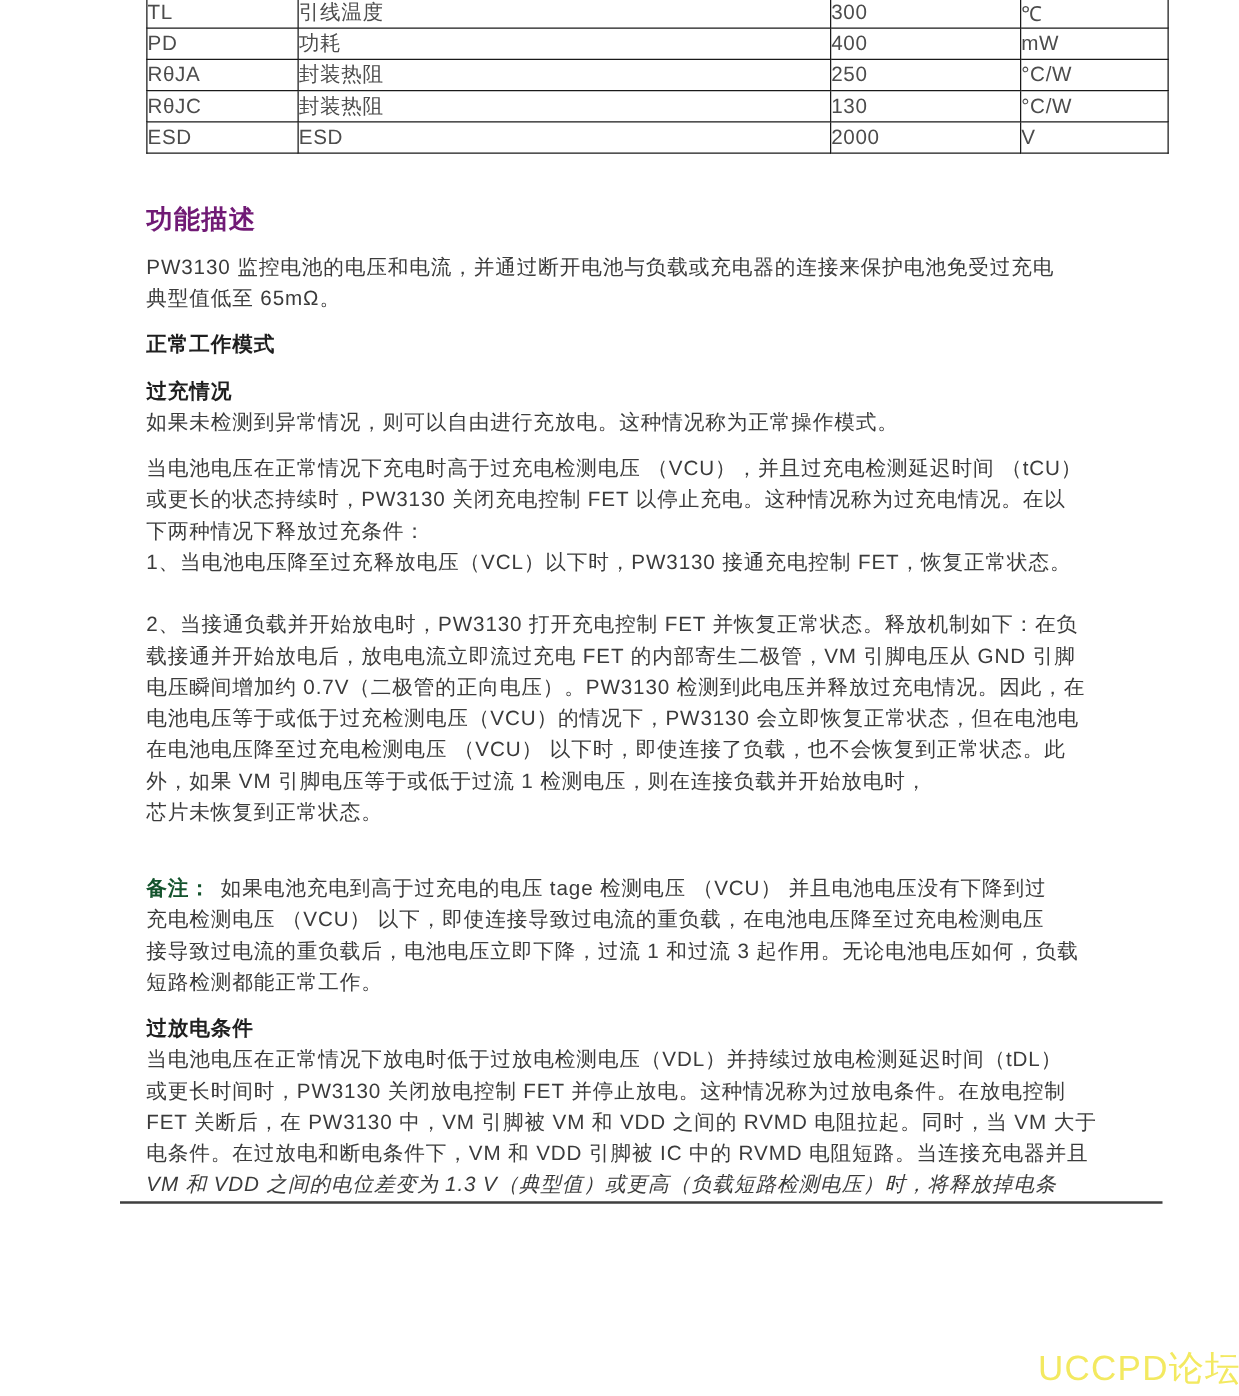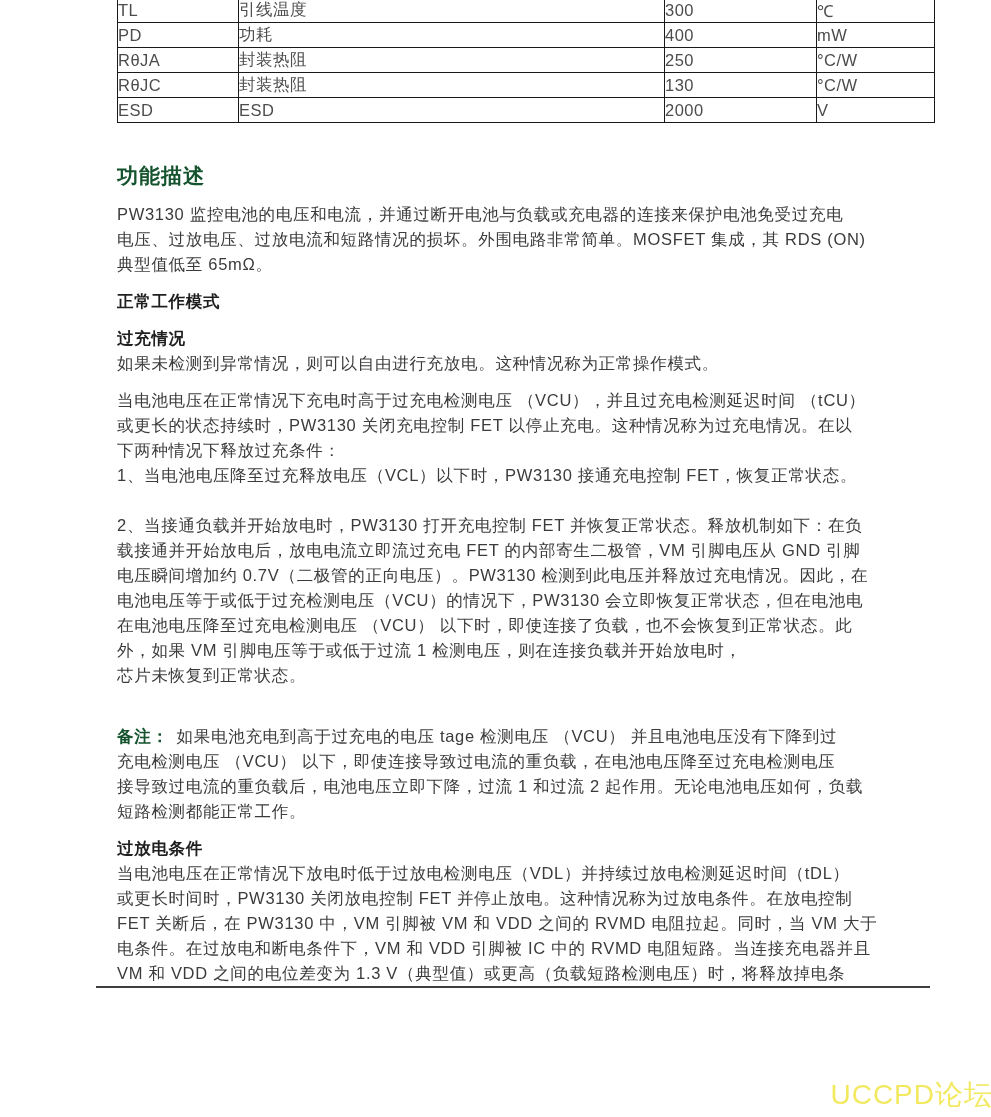--- a/index.html
+++ b/index.html
@@ -56,20 +56,21 @@
   .blk.heading + .blk.para { margin-top: 0; }
   .blk.para.gap-blank { margin-top: 25px; }
   .blk.para.gap-wide  { margin-top: 36px; }
 
   .line { line-height: 25px; white-space: nowrap; }
   .line .lead { font-weight: bold; color: #14532d; margin-right: 8px; }
   .line.u {
     border-bottom: 2px solid #3f3f3f;
     margin-left: -21px;
     padding-left: 21px;
+    font-style: italic;
   }
 
   
   .watermark {
     position: absolute;
     right: -2px; bottom: 3px;
     z-index: 0;
     font-size: 28px;
     letter-spacing: 1px;
     font-weight: 400;
@@ -112,26 +113,25 @@
           </tr>
           <tr>
             <td class="c-symbol">ESD</td>
             <td class="c-param">ESD</td>
             <td class="c-value">2000</td>
             <td class="c-unit">V</td>
           </tr>
         </tbody>
     </table>
 
-    <h2 class="section-title" style="color: #14532d; margin-top: 39px;">功能描述</h2>
+    <h2 class="section-title" style="color: #701a75; margin-top: 39px;">功能描述</h2>
 
     <div class="body-text">
         <div class="blk para">
           <div class="line">PW3130 监控电池的电压和电流，并通过断开电池与负载或充电器的连接来保护电池免受过充电</div>
-          <div class="line">电压、过放电压、过放电流和短路情况的损坏。外围电路非常简单。MOSFET 集成，其 RDS (ON)</div>
           <div class="line">典型值低至 65mΩ。</div>
         </div>
         <div class="blk heading">正常工作模式</div>
         <div class="blk heading">过充情况</div>
         <div class="blk para">
           <div class="line">如果未检测到异常情况，则可以自由进行充放电。这种情况称为正常操作模式。</div>
         </div>
         <div class="blk para">
           <div class="line">当电池电压在正常情况下充电时高于过充电检测电压 （VCU），并且过充电检测延迟时间 （tCU）</div>
           <div class="line">或更长的状态持续时，PW3130 关闭充电控制 FET 以停止充电。这种情况称为过充电情况。在以</div>
@@ -143,21 +143,21 @@
           <div class="line">载接通并开始放电后，放电电流立即流过充电 FET 的内部寄生二极管，VM 引脚电压从 GND 引脚</div>
           <div class="line">电压瞬间增加约 0.7V（二极管的正向电压）。PW3130 检测到此电压并释放过充电情况。因此，在</div>
           <div class="line">电池电压等于或低于过充检测电压（VCU）的情况下，PW3130 会立即恢复正常状态，但在电池电</div>
           <div class="line">在电池电压降至过充电检测电压 （VCU） 以下时，即使连接了负载，也不会恢复到正常状态。此</div>
           <div class="line">外，如果 VM 引脚电压等于或低于过流 1 检测电压，则在连接负载并开始放电时，</div>
           <div class="line">芯片未恢复到正常状态。</div>
         </div>
         <div class="blk para gap-wide">
           <div class="line"><span class="lead">备注：</span>如果电池充电到高于过充电的电压 tage 检测电压 （VCU） 并且电池电压没有下降到过</div>
           <div class="line">充电检测电压 （VCU） 以下，即使连接导致过电流的重负载，在电池电压降至过充电检测电压</div>
-          <div class="line">接导致过电流的重负载后，电池电压立即下降，过流 1 和过流 2 起作用。无论电池电压如何，负载</div>
+          <div class="line">接导致过电流的重负载后，电池电压立即下降，过流 1 和过流 3 起作用。无论电池电压如何，负载</div>
           <div class="line">短路检测都能正常工作。</div>
         </div>
         <div class="blk heading">过放电条件</div>
         <div class="blk para">
           <div class="line">当电池电压在正常情况下放电时低于过放电检测电压（VDL）并持续过放电检测延迟时间（tDL）</div>
           <div class="line">或更长时间时，PW3130 关闭放电控制 FET 并停止放电。这种情况称为过放电条件。在放电控制</div>
           <div class="line">FET 关断后，在 PW3130 中，VM 引脚被 VM 和 VDD 之间的 RVMD 电阻拉起。同时，当 VM 大于</div>
           <div class="line">电条件。在过放电和断电条件下，VM 和 VDD 引脚被 IC 中的 RVMD 电阻短路。当连接充电器并且</div>
           <div class="line u">VM 和 VDD 之间的电位差变为 1.3 V（典型值）或更高（负载短路检测电压）时，将释放掉电条</div>
         </div>

